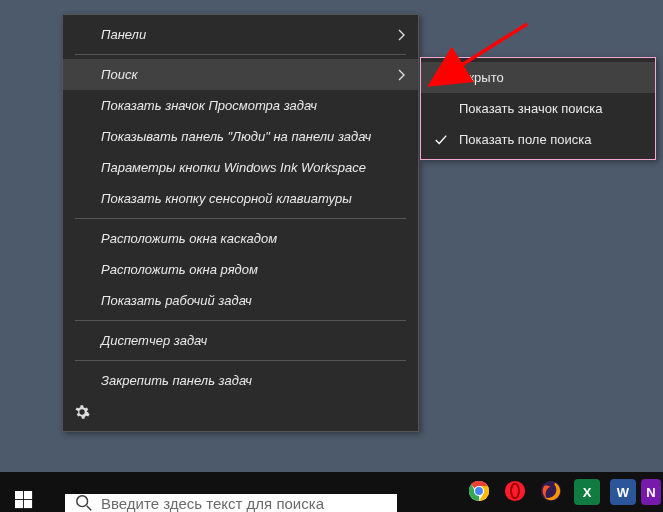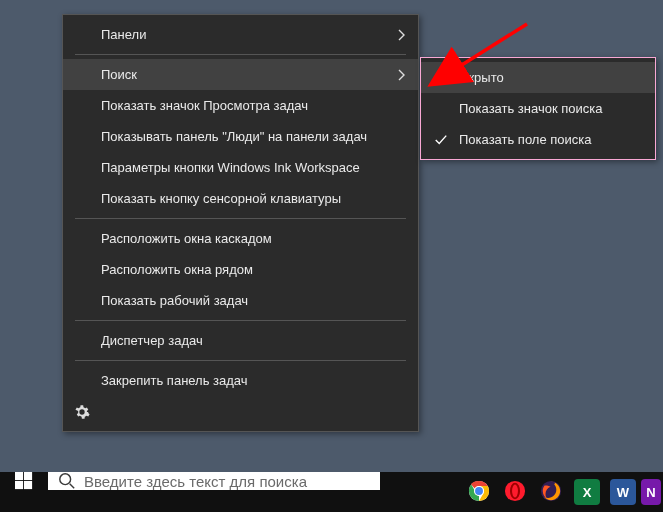--- a/index.html
+++ b/index.html
@@ -22,20 +22,21 @@
     box-shadow: 2px 2px 6px rgba(0,0,0,.4);
   }
   .menu-item {
     height: 31px;
     display: flex;
     align-items: center;
     padding: 0 14px 0 38px;
     position: relative;
     color: #eaeaea;
     cursor: default;
+    font-style: italic;
   }
   .menu-item.hover { background: #414141; align-items: center; }
   .menu-item .chevron {
     position: absolute; right: 12px; top: 50%; transform: translateY(-50%);
     width: 8px; height: 14px; display: flex; align-items: center;
   }
   .menu-sep {
     height: 1px; background: #555; margin: 4px 12px;
   }
   .gear-slot {
@@ -69,21 +70,21 @@
     left: 435px; top: 18px;
     width: 100px; height: 60px;
   }
   .arrow svg { overflow: visible; }
 
   .taskbar {
     position: absolute;
     left: 0; bottom: 0;
     width: 100%; height: 40px;
     background: #101010;
-    display: flex; align-items: flex-start;
+    display: flex; align-items: flex-end; gap: 17px;
   }
   .start-btn {
     width: 48px; display: flex; align-items: center; justify-content: center;
     background: #101010;
   }
   .searchbox {
     flex: 0 0 332px;
     background: #fff;
     display: flex; align-items: center;
     padding: 0 10px;

